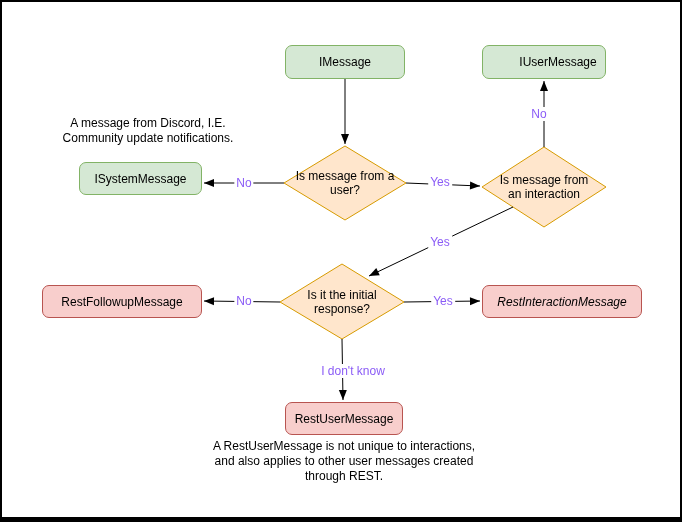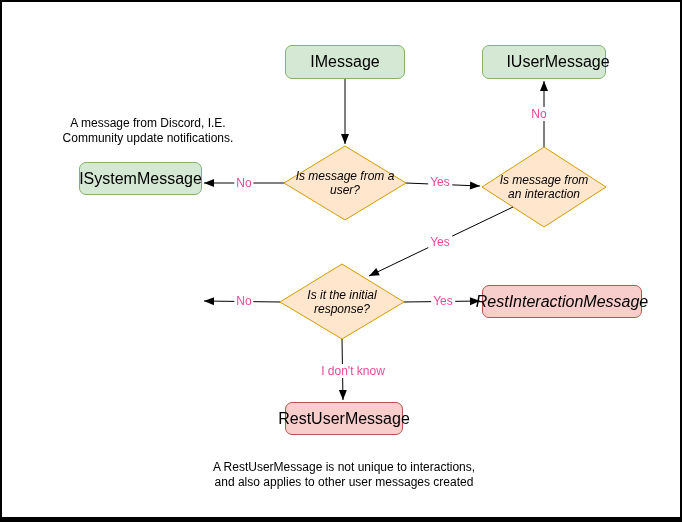--- a/index.html
+++ b/index.html
@@ -36,62 +36,61 @@
     fill: none;
   }
   .node {
     position: absolute;
     box-sizing: border-box;
     border: 1px solid;
     border-radius: 7px;
     display: flex;
     align-items: center;
     justify-content: center;
-    font-size: 16px;
+    font-size: 12px;
     color: #000000;
     text-align: center;
     line-height: 14px;
   }
   .node.green {
     background: #d5e8d4;
     border-color: #82b366;
   }
   .node.red {
     background: #f8cecc;
     border-color: #b85450;
   }
   .diamond-label {
     position: absolute;
     transform: translate(-50%, -50%);
     font-size: 12px;
     color: #000000;
     text-align: center;
     line-height: 14px;
     pointer-events: none;
-    font-style: italic;
   }
   .edge-label {
     position: absolute;
     transform: translate(-50%, -50%);
     font-size: 12px;
-    color: #ec4899;
+    color: #8b5cf6;
     background: #ffffff;
     padding: 0 2px;
     white-space: nowrap;
     line-height: 14px;
   }
   .note {
     position: absolute;
     font-size: 12px;
     color: #000000;
     text-align: center;
     line-height: 15px;
   }
   .note-system { left: 45px;  top: 114px; width: 202px; }
-  .note-rest   { left: 177px; top: 458px; width: 330px; }
+  .note-rest   { left: 177px; top: 437px; width: 330px; }
 </style>
 </head>
 <body>
 
 <div class="frame">
 
   <svg class="edges" viewBox="0 0 682 522">
     <defs>
       <marker id="arrow" viewBox="0 0 12 12" refX="11" refY="6" markerWidth="12" markerHeight="12" markerUnits="userSpaceOnUse" orient="auto">
         <path d="M1,2 L11,6 L1,10 Z" fill="#000000"></path>
@@ -117,20 +116,23 @@
   </div>
 
   <div class="node green" style="left:480px; top:43px; width:124px; height:34px;padding-left:28px;">
     <span>IUserMessage</span>
   </div>
 
   <div class="node green" style="left:77px; top:160px; width:123px; height:33px;">
     <span>ISystemMessage</span>
   </div>
 
+  <div class="node red" style="left:40px; top:283px; width:160px; height:33px;">
+    <span>RestFollowupMessage</span>
+  </div>
 
   <div class="node red" style="left:480px; top:283px; width:160px; height:33px;font-style:italic;">
     <span>RestInteractionMessage</span>
   </div>
 
   <div class="node red" style="left:283px; top:400px; width:118px; height:33px;">
     <span>RestUserMessage</span>
   </div>
 
   <div class="diamond-label" style="left:343px; top:181px; width:100px;">Is message from a user?</div>
@@ -146,15 +148,16 @@
   <div class="edge-label" style="left:351px; top:369px;">I don't know</div>
 
   <div class="note note-system">
     <div>A message from Discord, I.E.</div>
     <div>Community update notifications.</div>
   </div>
 
   <div class="note note-rest">
     <div>A RestUserMessage is not unique to interactions,</div>
     <div>and also applies to other user messages created</div>
+    <div>through REST.</div>
   </div>
 
 </div>
 
 </body></html>

